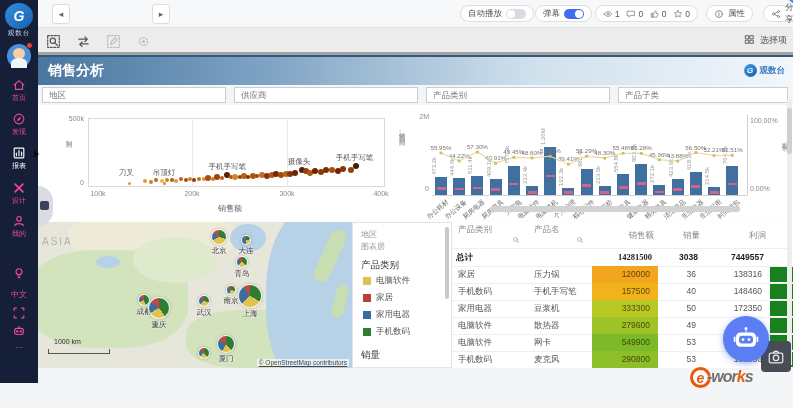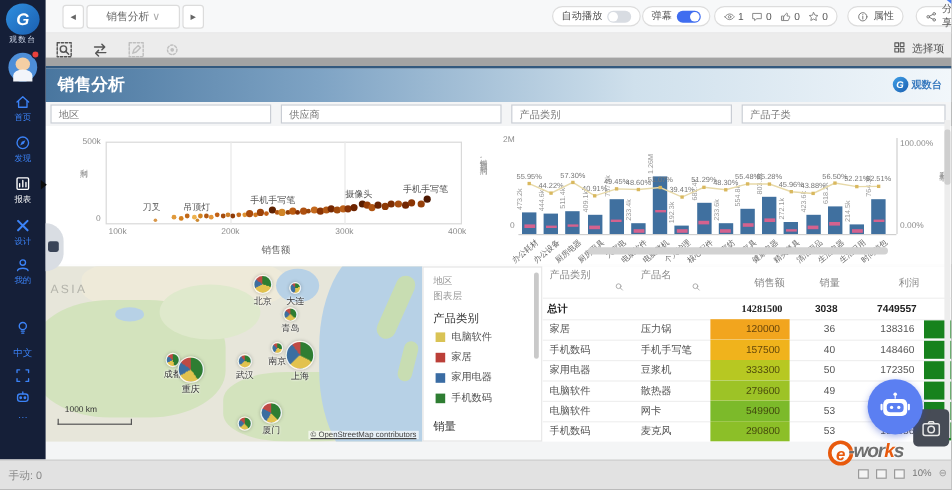--- a/index.html
+++ b/index.html
@@ -11,40 +11,40 @@
   
   .sidebar{left:0;top:0;width:38px;height:383px;background:#151f38;z-index:5;}
   .side-logo{left:5px;top:3px;width:28px;height:26px;border-radius:50%;
     background:linear-gradient(135deg,#2f8fe0,#1b5fb0);color:#fff;font-weight:bold;
     font-style:italic;font-size:14px;text-align:center;line-height:26px;}
   .side-logo-text{left:0;top:29px;width:38px;text-align:center;color:#cfd8ea;font-size:6.5px;letter-spacing:1px;}
   .avatar{left:7px;top:44px;width:24px;height:24px;border-radius:50%;background:#4d8ed8;}
   .avatar .face{position:absolute;left:6px;top:4px;width:12px;height:11px;border-radius:50%;background:#f4cfa4;}
   .avatar .body{position:absolute;left:4px;top:14px;width:16px;height:10px;border-radius:50% 50% 0 0;background:#f2f5fa;}
   .avatar .badge{position:absolute;right:-2px;top:-2px;width:7px;height:7px;border-radius:50%;background:#e8413c;border:1px solid #151f38;}
-  .side-item{position:absolute;left:0;width:38px;text-align:center;color:#3b82f6;cursor:pointer;}
+  .side-item{position:absolute;left:0;width:38px;text-align:center;color:#ec4899;cursor:pointer;}
   .side-item svg{width:14px;height:14px;display:block;margin:0 auto;}
   .side-item .lbl{font-size:7px;margin-top:1px;display:block;}
   .side-item.active{color:#ffffff;}
   .side-collapse{left:34px;top:150px;width:0;height:0;border-top:4px solid transparent;
     border-bottom:4px solid transparent;border-left:5px solid #0c0c0c;z-index:6;}
 
   
   .topbar{left:38px;top:0;width:755px;height:28px;background:#f7f8f9;border-bottom:1px solid #e3e3e3;}
   .tbtn{position:absolute;top:4px;height:20px;background:#fff;border:1px solid #dcdcdc;border-radius:3px;
     font-size:9px;color:#666;text-align:center;line-height:18px;cursor:pointer;}
   .pill{position:absolute;top:5px;height:17px;background:#fff;border:1px solid #ddd;border-radius:9px;
     font-size:8.5px;color:#555;display:flex;align-items:center;padding:0 7px;gap:4px;cursor:pointer;}
   .pill svg{width:10px;height:10px;}
   .tgl{width:20px;height:10px;border-radius:5px;position:relative;display:inline-block;}
   .tgl .knob{position:absolute;top:1px;width:8px;height:8px;border-radius:50%;background:#fff;}
   .tgl.off{background:#d8dce2;}  .tgl.off .knob{left:1px;}
   .tgl.on{background:#3f6df0;}   .tgl.on .knob{right:1px;}
   .ribbon{left:770px;top:-7px;width:46px;height:9px;background:#4a7df0;transform:rotate(38deg);z-index:4;}
-  .toolbar2{left:38px;top:28px;width:755px;height:27px;background:#ececec;border-bottom:7px solid #a3a3a3;}
+  .toolbar2{left:38px;top:28px;width:755px;height:27px;background:#ececec;border-bottom:3px solid #a3a3a3;}
   .tool-ic{position:absolute;top:6px;width:15px;height:15px;cursor:pointer;}
   .tool-ic svg{width:15px;height:15px;}
   .sel-items{position:absolute;right:6px;top:6px;display:flex;gap:5px;align-items:center;
     font-size:9px;color:#555;cursor:pointer;}
   .sel-items svg{width:12px;height:12px;}
 
   
   .dash-head{left:38px;top:55px;width:755px;height:30px;
     background:linear-gradient(90deg,#49769f 0%,#7ea3c4 30%,#cfe0ec 65%,#f2f7fb 100%);
     border-top:2px solid #33597e;}
@@ -186,24 +186,20 @@
             </svg></span></div>
         <div class="side-item" style="top: 342px;">
           <span class="lbl" style="font-size: 8px;">···</span>
         </div>
       </div>
   </div>
   <div class="abs side-collapse"></div>
 
   <div class="abs topbar">
     <div class="tbtn" style="left:14px;width:18px;">◂</div>
-    <div class="tbtn" style="left:34px;width:78px;">
-      <span>销售分析</span>
-      <span style="color:#aaa;">∨</span>
-    </div>
     <div class="tbtn" style="left:114px;width:18px;">▸</div>
 
     <div class="pill" style="left:422px;">
       <span>自动播放</span>
       <span class="tgl off">
           <span class="knob"></span>
         </span>
     </div>
     <div class="pill" style="left:497px;">
       <span>弹幕</span>
@@ -662,23 +658,13 @@
         <rect x="2" y="4.6" width="12" height="8.6" rx="1.4"></rect>
         <circle cx="8" cy="8.8" r="2.4"></circle>
         <path d="M5.6 4.6 6.6 3h2.8l1 1.6"></path>
       </svg>
     </div>
   <div class="abs eworks">
     <span class="ering">e</span>
       <span class="etx"><span>-wor</span><span class="ek">k</span><span>s</span></span>
   </div>
 
-  <div class="abs statusbar">
-    <div class="status-left">手动: 0</div>
-    <div class="view-ctl">
-      <span class="vic"></span>
-      <span class="vic"></span>
-      <span class="vic"></span>
-      <span>10%</span>
-      <span style="color:#999;">⊖</span>
-    </div>
-  </div>
 </div>
 
 </body></html>

